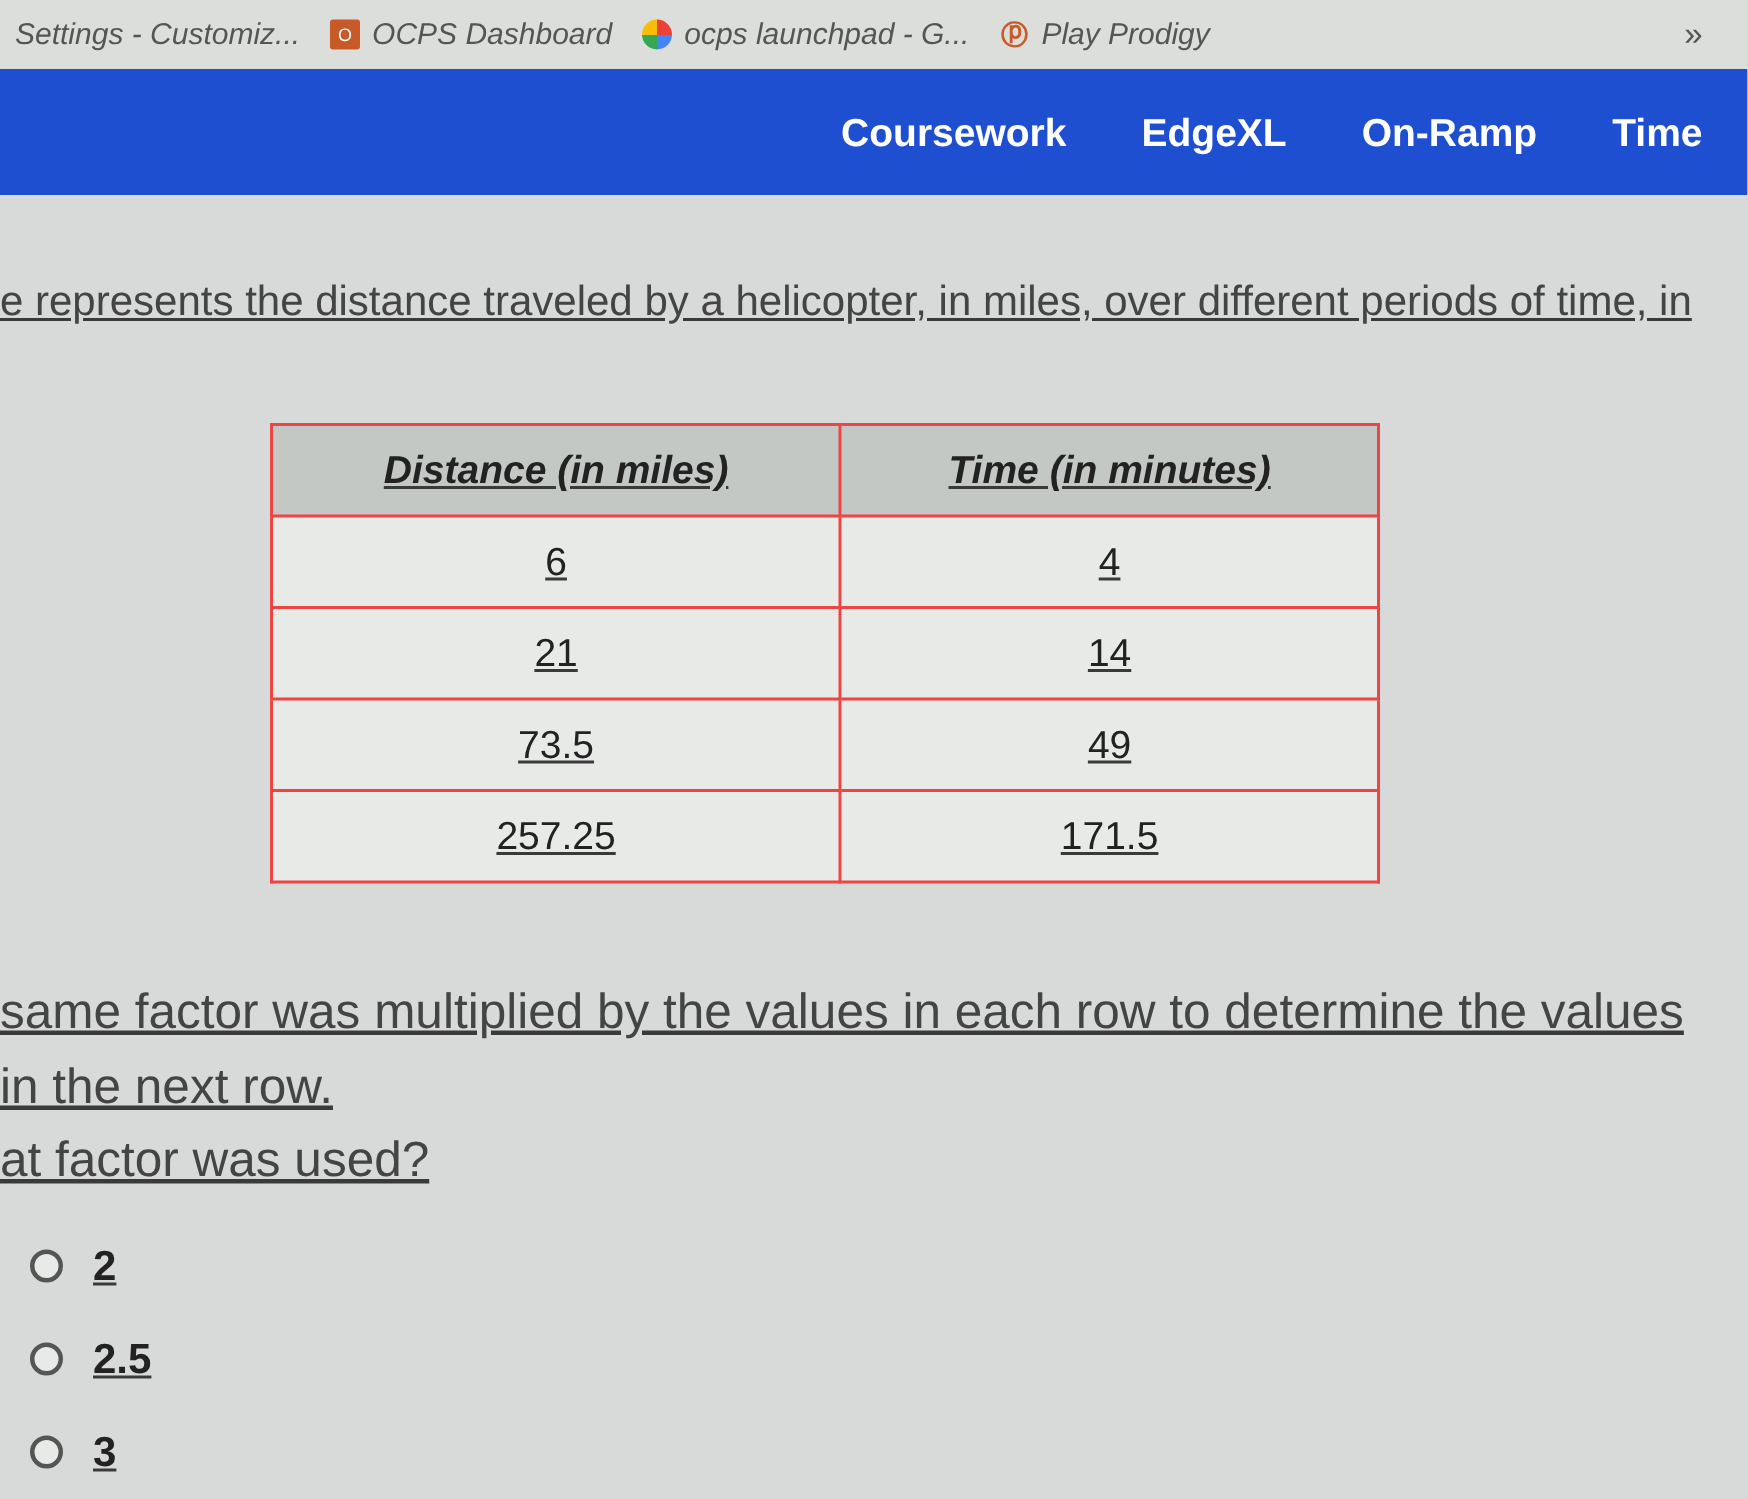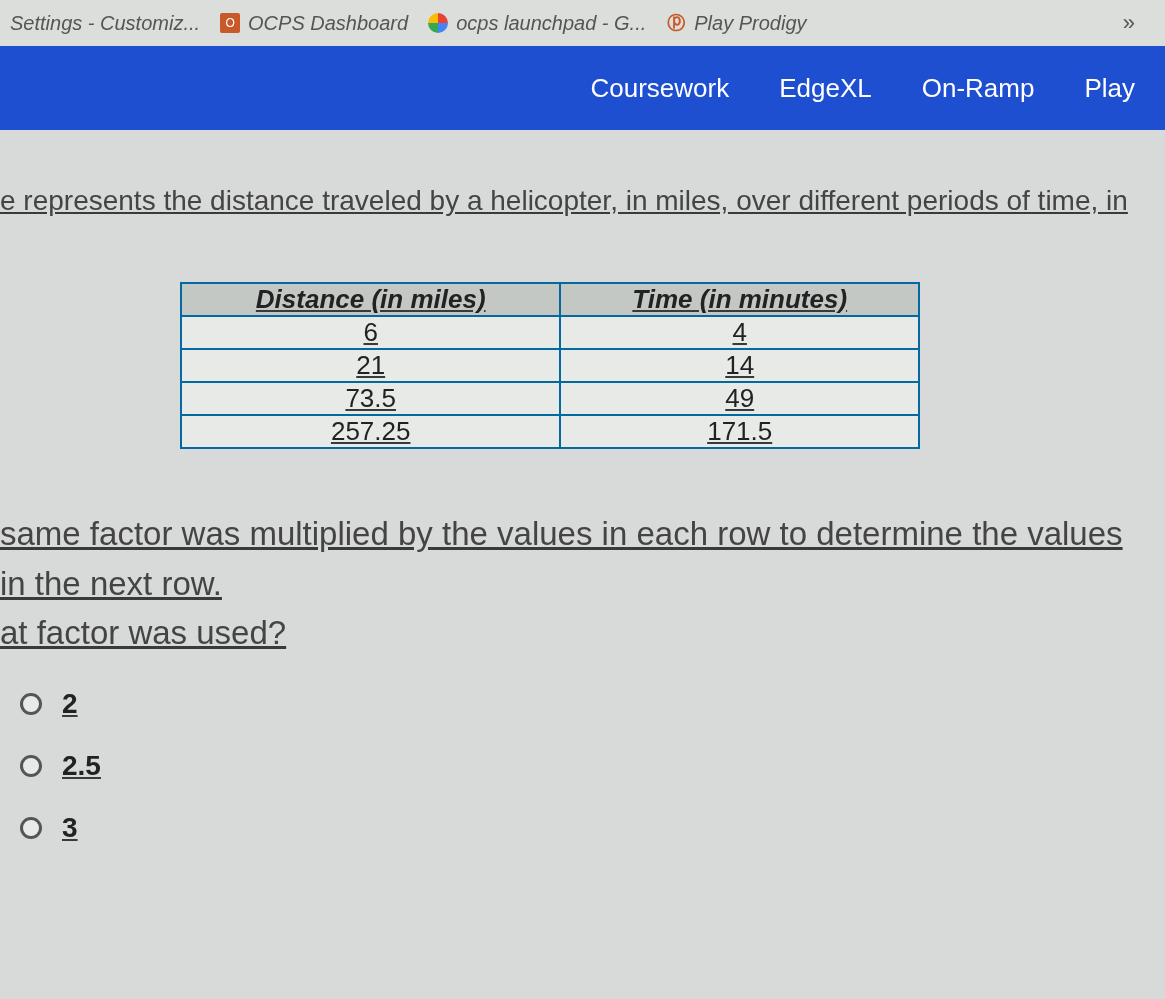--- a/index.html
+++ b/index.html
@@ -48,43 +48,43 @@
       background: #1e4fd1;
       display: flex;
       align-items: center;
       justify-content: flex-end;
       padding-right: 30px;
       gap: 50px;
     }
     .nav-item {
       color: #fff;
       font-size: 26px;
-      font-weight: 400;
+      font-weight: 700;
       cursor: pointer;
     }
     .content {
       padding: 40px 0 0 0;
       color: #3a3a3a;
       text-decoration: underline;
     }
     .question-text {
       font-size: 28px;
       color: #444;
       padding: 10px 20px 40px 0;
       line-height: 1.5;
     }
     .data-table {
       border-collapse: collapse;
       margin: 20px auto 40px 180px;
       width: 740px;
     }
     .data-table th, .data-table td {
-      border: 2px solid #0369a1;
+      border: 2px solid #ef4444;
       text-align: center;
-      padding: 0 20px;
+      padding: 14px 20px;
       font-size: 26px;
     }
     .data-table th {
       background: #c3c8c5;
       font-weight: bold;
       font-style: italic;
       color: #222;
     }
     .data-table td {
       background: #e8eae8;
@@ -138,21 +138,21 @@
     <span class="bm-icon prodigy">ⓟ</span>
     <span>Play Prodigy</span>
   </div>
   <div class="bm-chevrons">»</div>
 </div>
 
 <div class="nav-bar">
   <div class="nav-item">Coursework</div>
   <div class="nav-item">EdgeXL</div>
   <div class="nav-item">On-Ramp</div>
-  <div class="nav-item">Play</div>
+  <div class="nav-item">Time</div>
 </div>
 
 <div class="content">
   <div class="question-text">e represents the distance traveled by a helicopter, in miles, over different periods of time, in</div>
 
   <table class="data-table">
     <thead>
       <tr>
         <th>Distance (in miles)</th>
         <th>Time (in minutes)</th>

